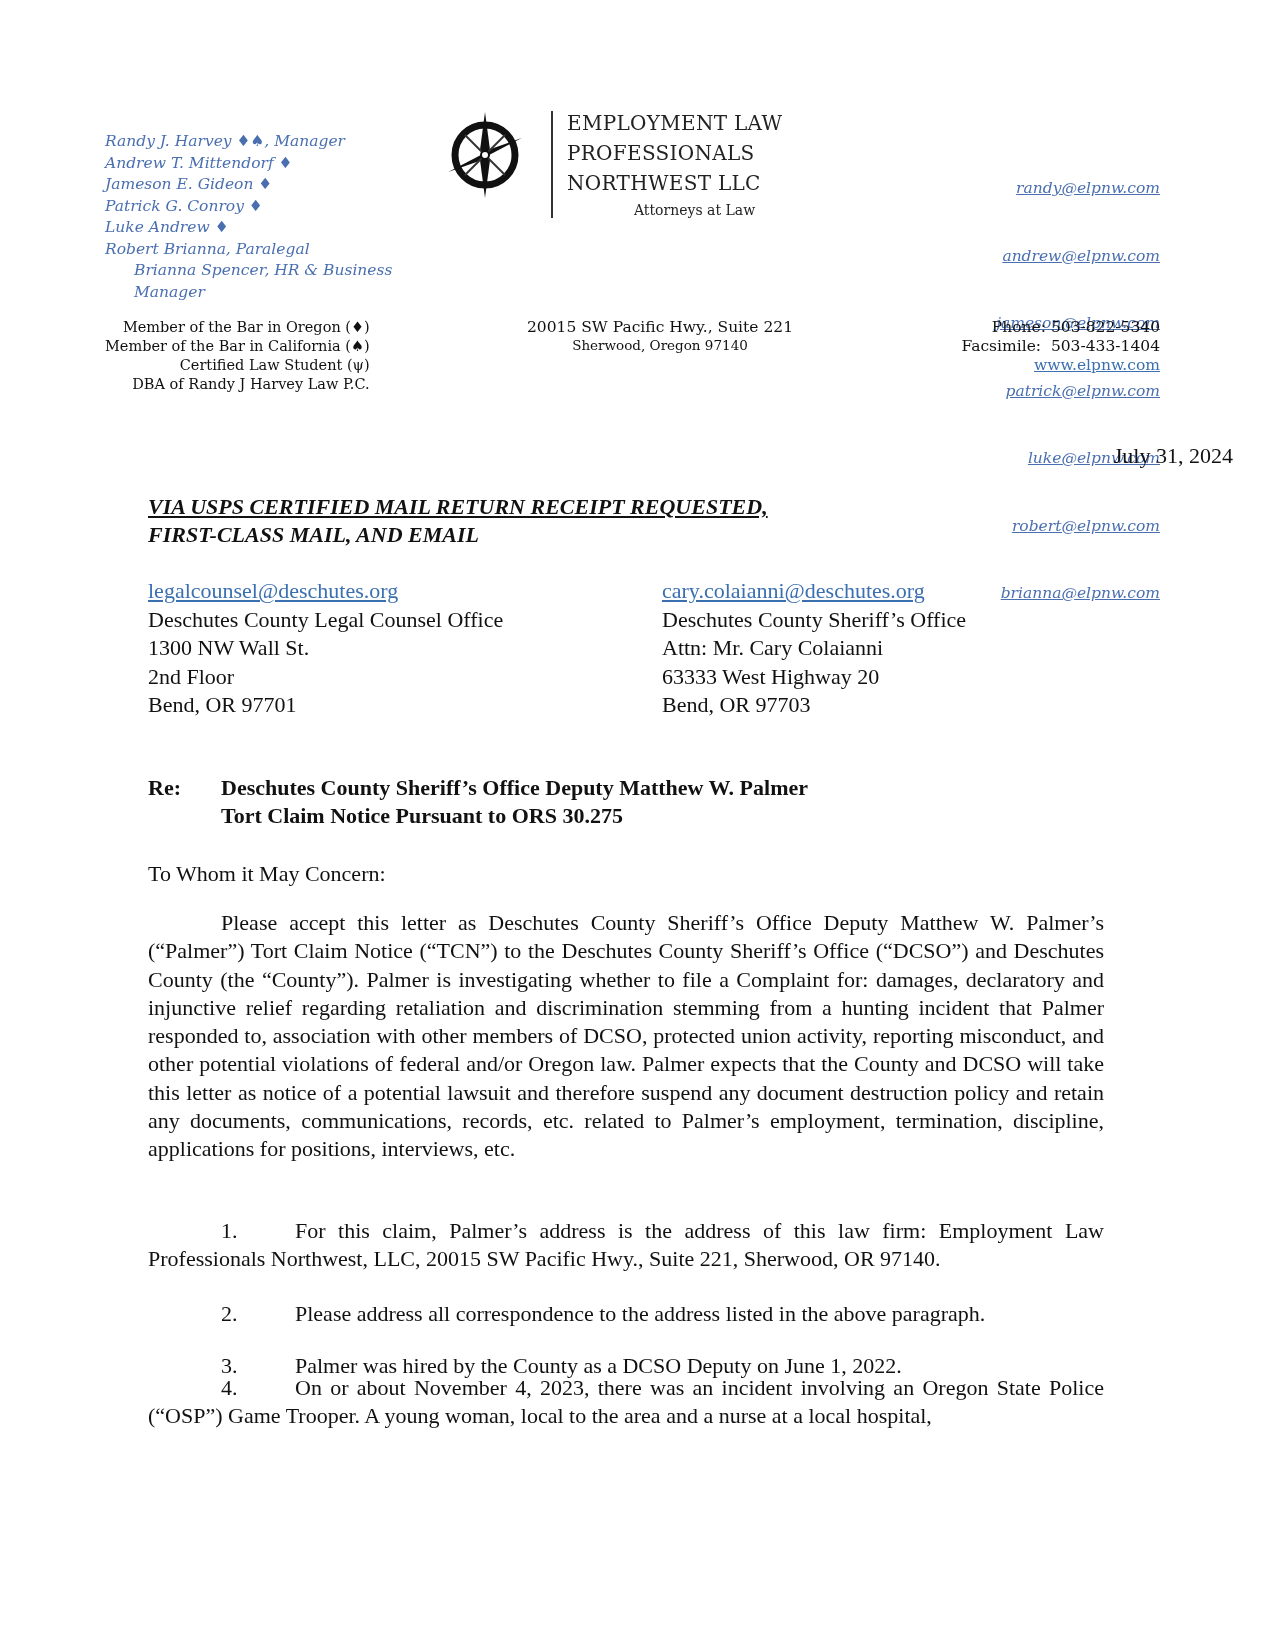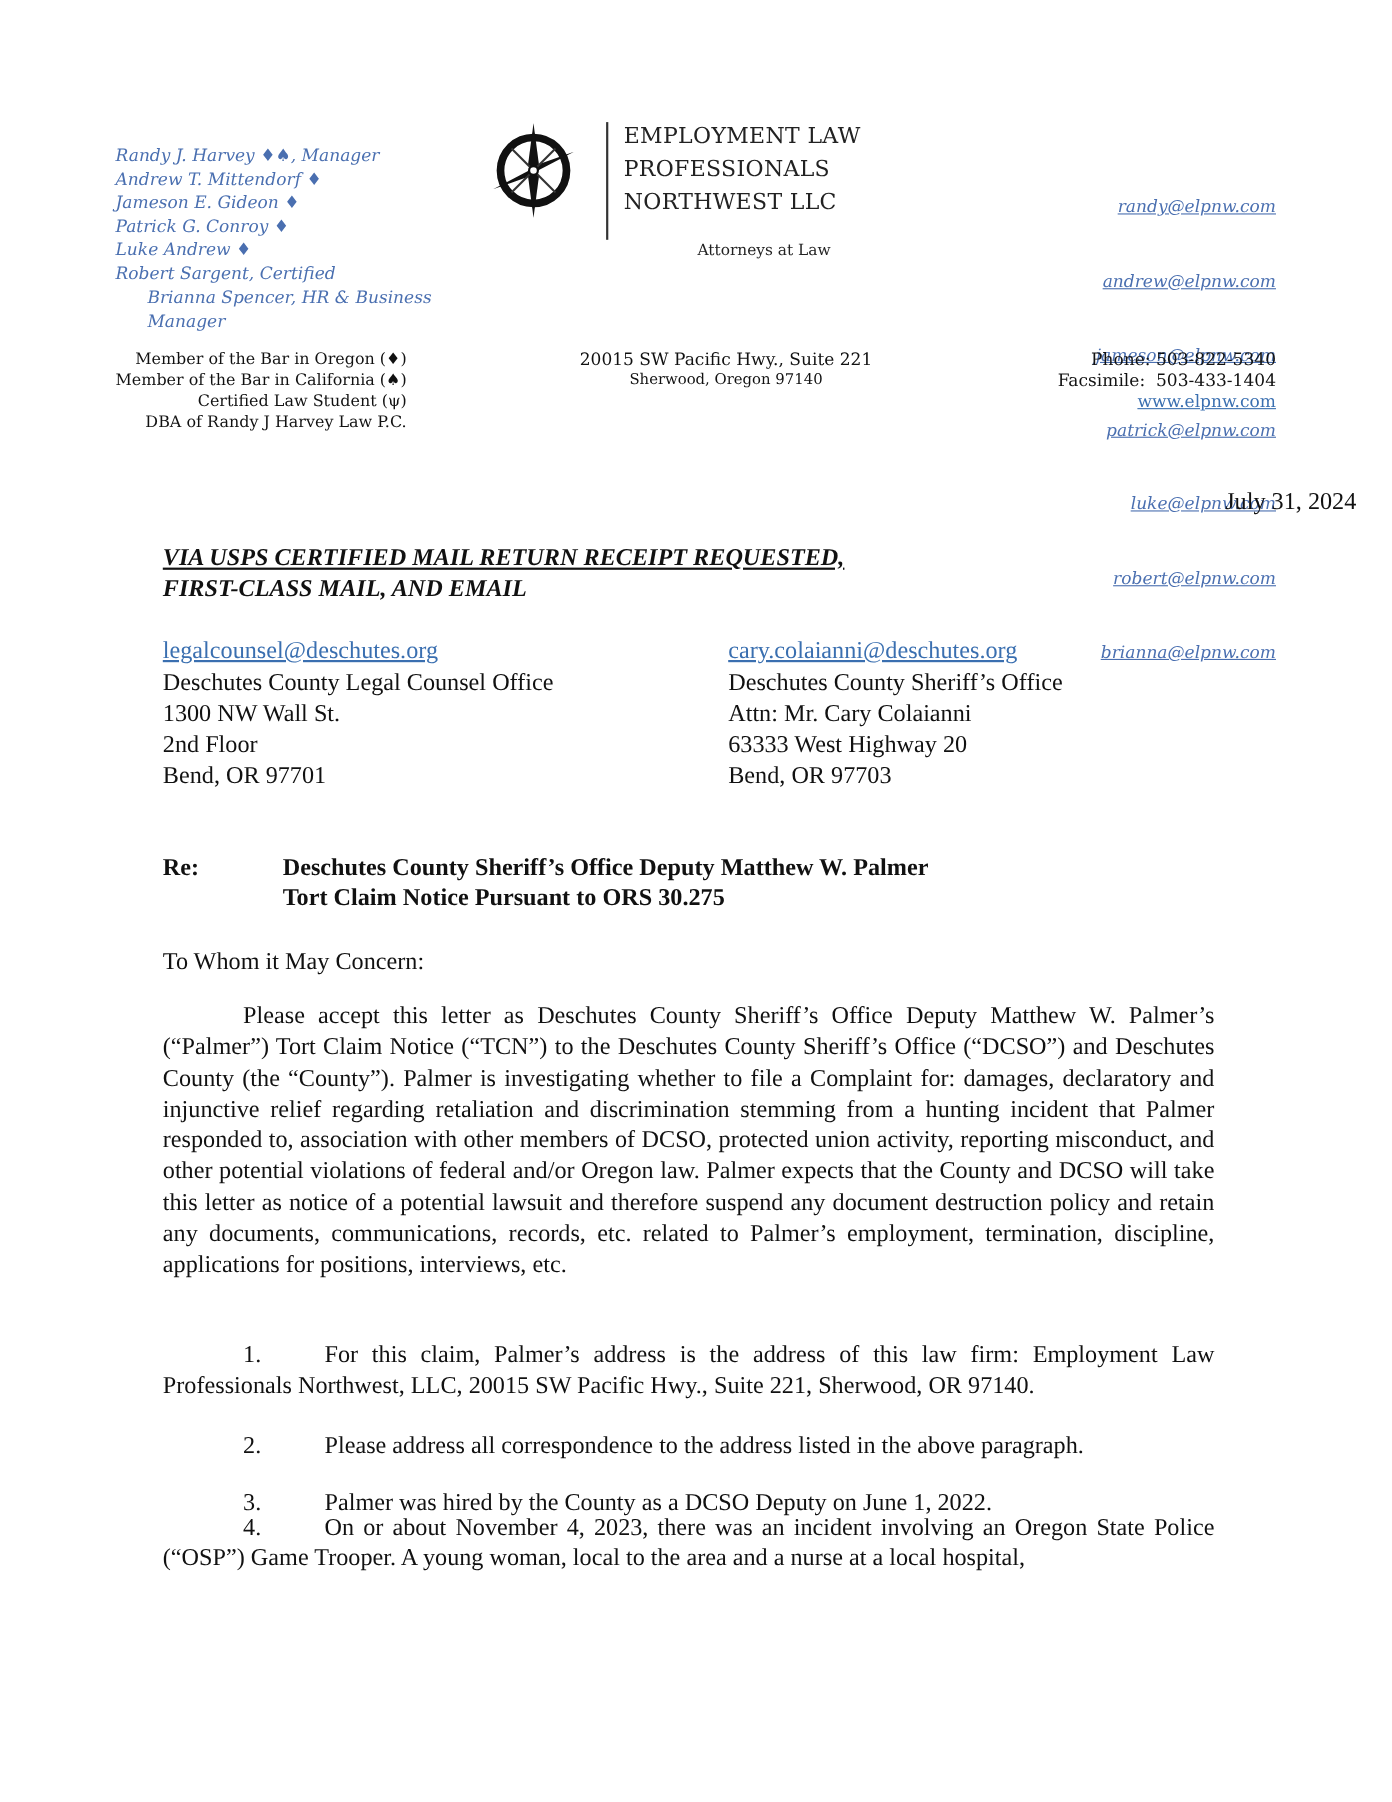--- a/index.html
+++ b/index.html
@@ -10,21 +10,21 @@
 
   
   .attorneys { left: 105px; top: 131px; width: 290px; color: #4a6fb0; font-style: italic; font-size: 15.5px; line-height: 21.5px; }
   .attorneys div { white-space: nowrap; }
   .attorneys .wrap { white-space: normal; margin-left: 29px; }
 
   
   .logo { left: 443px; top: 110px; width: 84px; height: 90px; }
   .vrule { left: 551px; top: 111px; width: 2px; height: 107px; background: #333; }
   .firm-name { left: 567px; top: 108px; font-size: 20px; line-height: 30px; color: #222; letter-spacing: 0.3px; }
-  .firm-tag { left: 634px; top: 220px; font-size: 14px; color: #222; }
+  .firm-tag { left: 634px; top: 202px; font-size: 14px; color: #222; }
 
   
   .emails { right: 105px; top: 131px; text-align: right; font-style: italic; font-size: 15.5px; line-height: 19.5px; }
   .emails a { color: #4a6fb0; text-decoration: underline; display: block; margin-top: 48px; }
 
   
   .legend { left: 105px; top: 318px; font-size: 14.5px; line-height: 19px; color: #111; text-align: right; }
   .addr-center { left: 500px; top: 318px; width: 320px; text-align: center; color: #111; }
   .addr-center .l1 { font-size: 15.5px; line-height: 19px; }
   .addr-center .l2 { font-size: 13.5px; line-height: 17px; }
@@ -35,21 +35,21 @@
   .date { left: 0; width: 1233px; text-align: right; top: 443px; font-size: 22px; }
   .via { left: 148px; top: 493px; font-size: 22px; font-weight: bold; font-style: italic; text-decoration: underline; line-height: 28px; }
 
   .recip { top: 577px; font-size: 22px; line-height: 28.5px; }
   .recip a { color: #3a6fb0; text-decoration: underline; display: block; }
   .recip-left { left: 148px; }
   .recip-right { left: 662px; }
 
   .re { top: 774px; left: 148px; font-size: 22px; font-weight: bold; line-height: 28px; }
   .re-label { position: absolute; left: 0; top: 0; }
-  .re-lines { position: absolute; left: 73px; top: 0; white-space: nowrap; margin-left: 36px; }
+  .re-lines { position: absolute; left: 73px; top: 0; white-space: nowrap; }
 
   .para { left: 148px; width: 956px; font-size: 22px; line-height: 28.3px; text-align: justify; }
   .salutation { top: 860px; }
   .p1 { top: 909px; text-indent: 73px; }
   .num-label { display: inline-block; width: 74px; }
   .item { left: 148px; width: 956px; font-size: 22px; line-height: 28.3px; text-align: justify; }
   .item .lead { padding-left: 73px; }
   .i1 { top: 1217px; }
   .i2 { top: 1300px; }
   .i3 { top: 1352px; }
@@ -57,21 +57,21 @@
 </style>
 </head>
 <body>
 
 <div class="abs attorneys cambria">
   <div>Randy J. Harvey ♦♠, Manager</div>
   <div>Andrew T. Mittendorf ♦</div>
   <div>Jameson E. Gideon ♦</div>
   <div>Patrick G. Conroy ♦</div>
   <div>Luke Andrew ♦</div>
-  <div>Robert Sargent, Certified</div>
+  <div>Robert Brianna, Paralegal</div>
   <div class="wrap" style="width:260px">Brianna Spencer, HR &amp; Business Manager</div>
 </div>
 
 <div class="abs logo">
   <svg width="84" height="90" viewBox="0 0 84 90">
     <circle cx="42" cy="45" r="30" fill="none" stroke="#111" stroke-width="7"></circle>
     <polygon points="42,2 47,40 42,45 37,40" fill="#111"></polygon>
     <polygon points="42,88 37,50 42,45 47,50" fill="#111"></polygon>
     <polygon points="2,52 38,44 42,45 38,49" fill="#111" transform="rotate(-15 42 45)"></polygon>
     <polygon points="82,38 46,46 42,45 46,41" fill="#111" transform="rotate(-15 42 45)"></polygon>

